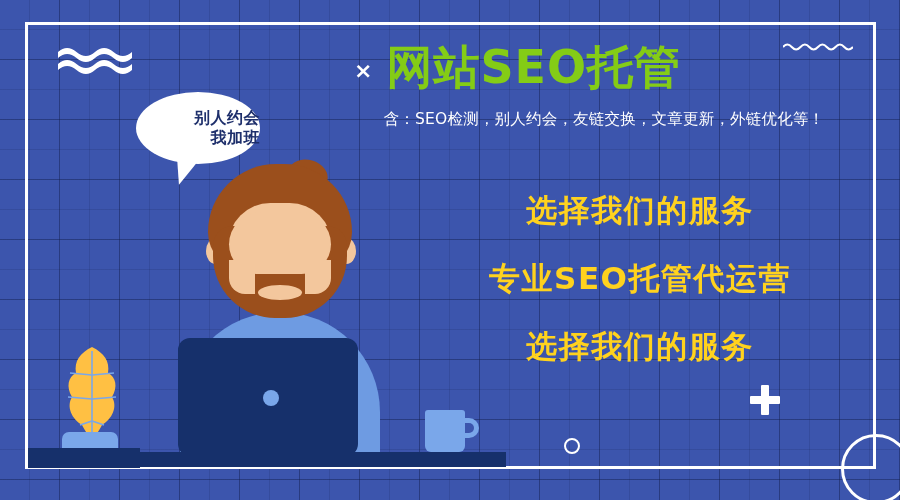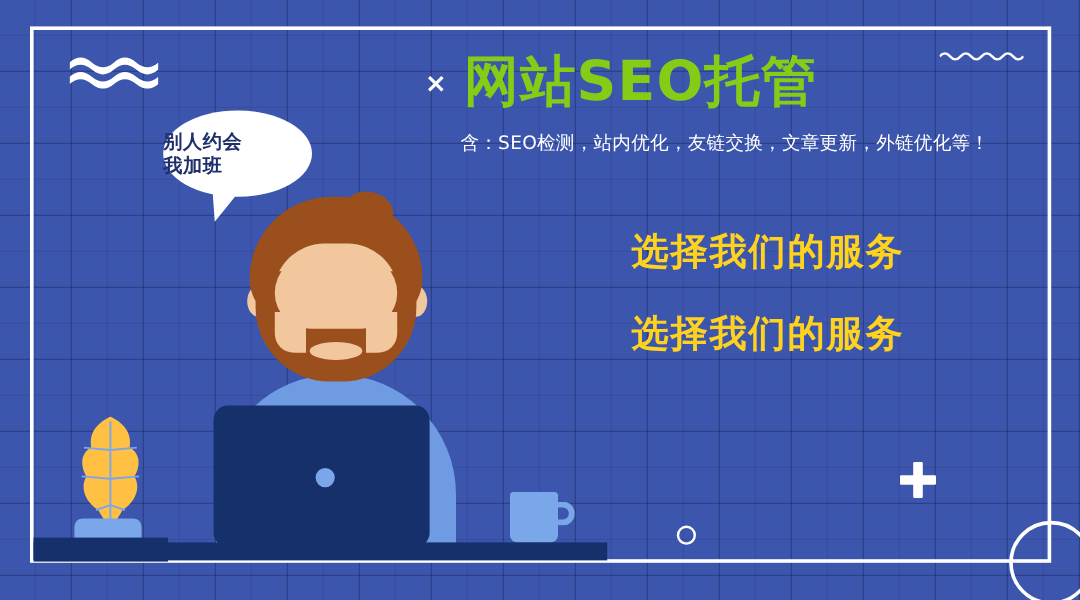--- a/index.html
+++ b/index.html
@@ -160,21 +160,21 @@
   .bubble {
     position: absolute;
     left: 136px;
     top: 92px;
     width: 124px;
     height: 72px;
     background: #ffffff;
     border-radius: 50%;
     display: flex;
     flex-direction: column;
-    align-items: flex-start;
+    align-items: flex-end;
     justify-content: center;
     z-index: 6;
   }
   .bubble-line {
     color: #1e2f6b;
     font-size: 16px;
     font-weight: bold;
     line-height: 1.22;
     letter-spacing: 0.5px;
     white-space: nowrap;
@@ -408,25 +408,26 @@
 
   <svg class="wave-right" viewBox="0 0 70 14">
     <path d="M0,7 q4.4,-5 8.75,0 T17.5,7 T26.25,7 T35,7 T43.75,7 T52.5,7 T61.25,7 T70,7" fill="none" stroke="#ffffff" stroke-width="2"></path>
   </svg>
 
   <div class="headline-wrap">
     <div class="headline-row">
       <span class="headline-x">×</span>
       <span class="headline">网站SEO托管</span>
     </div>
-    <div class="subhead">含：SEO检测，站内优化，友链交换，文章更新，外链优化等！</div>
+    <div class="subhead">含：SEO检测，别人约会，友链交换，文章更新，外链优化等！</div>
   </div>
 
   <div class="points">
     <div class="point-line">选择我们的服务</div>
+    <div class="point-line">专业SEO托管代运营</div>
     <div class="point-line">选择我们的服务</div>
   </div>
 
   <div class="bubble-tail"></div>
   <div class="bubble">
     <div class="bubble-line">别人约会</div>
     <div class="bubble-line">我加班</div>
   </div>
 
   <div class="person">

